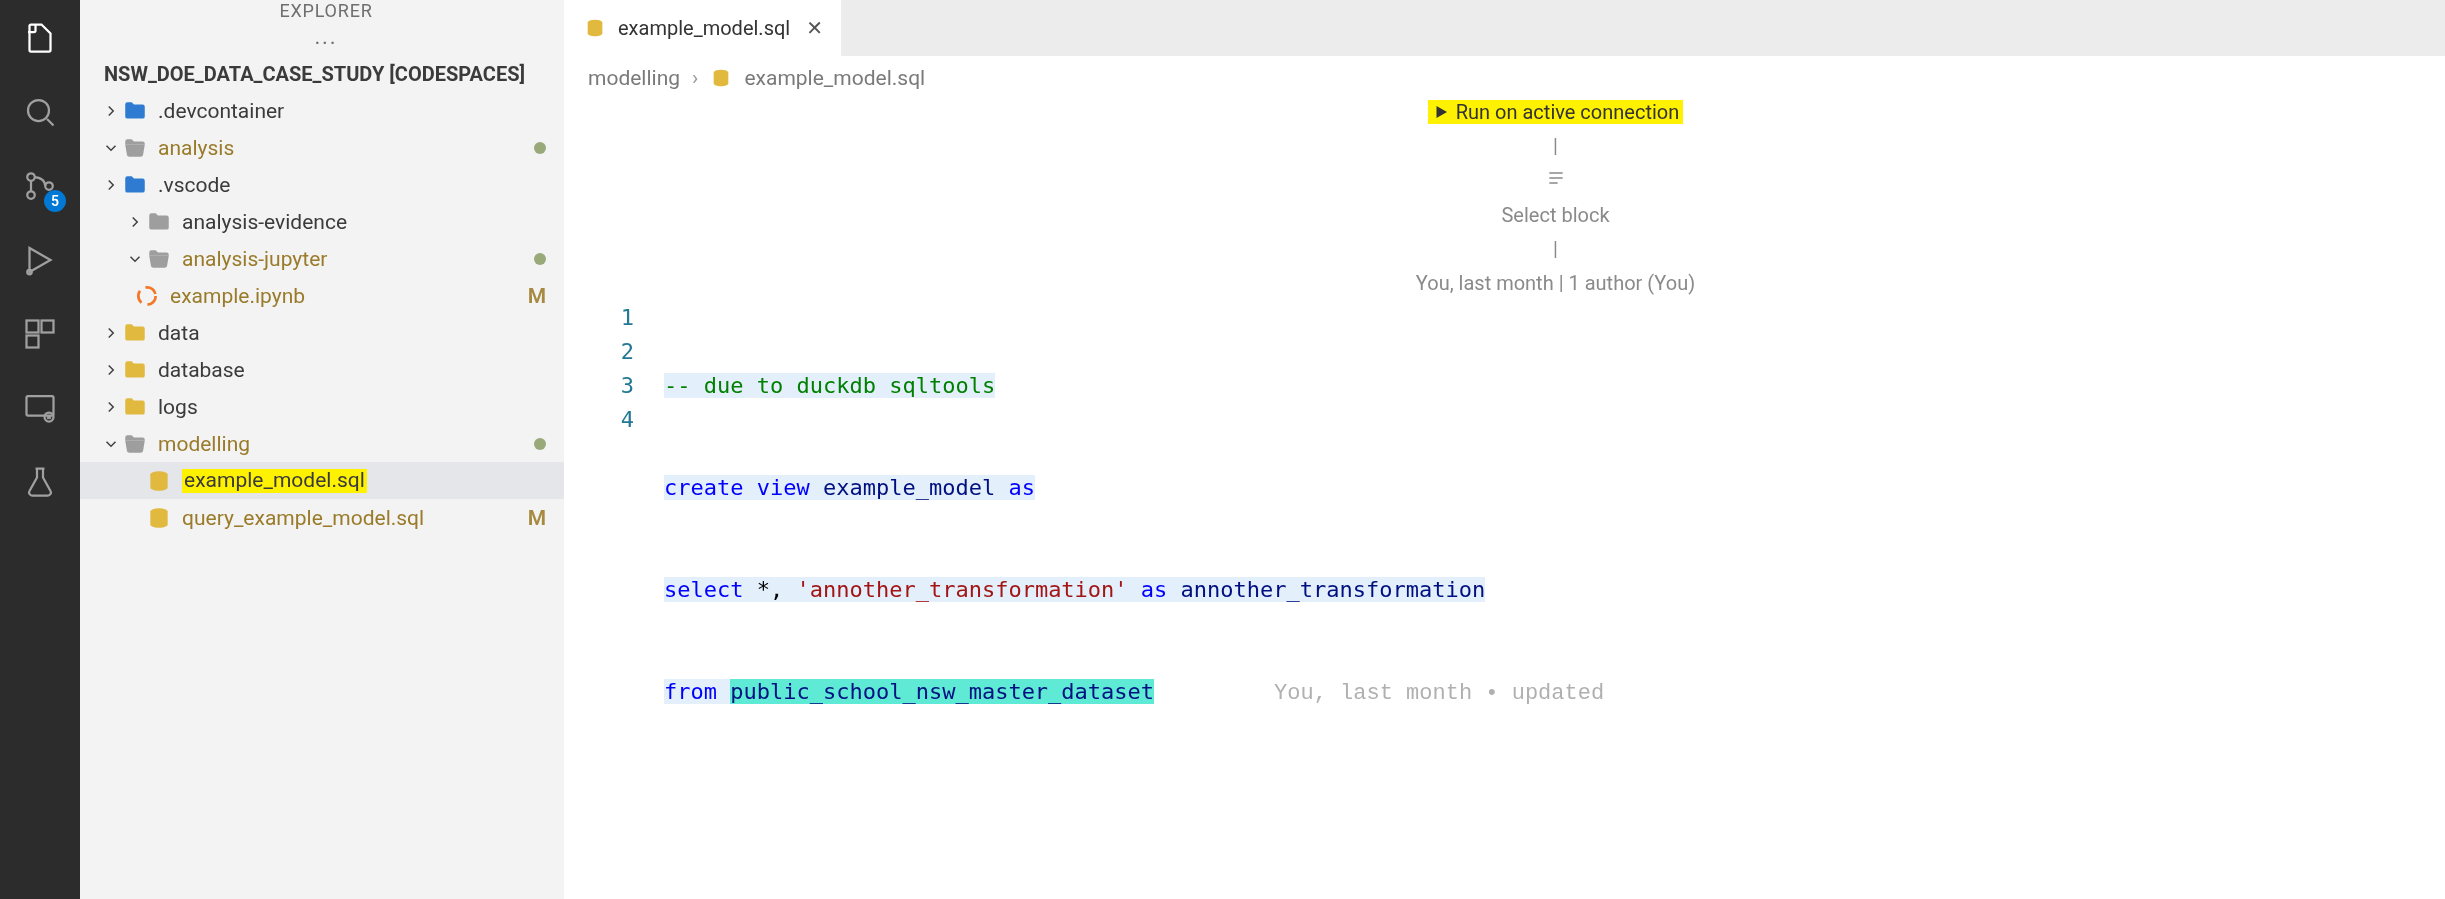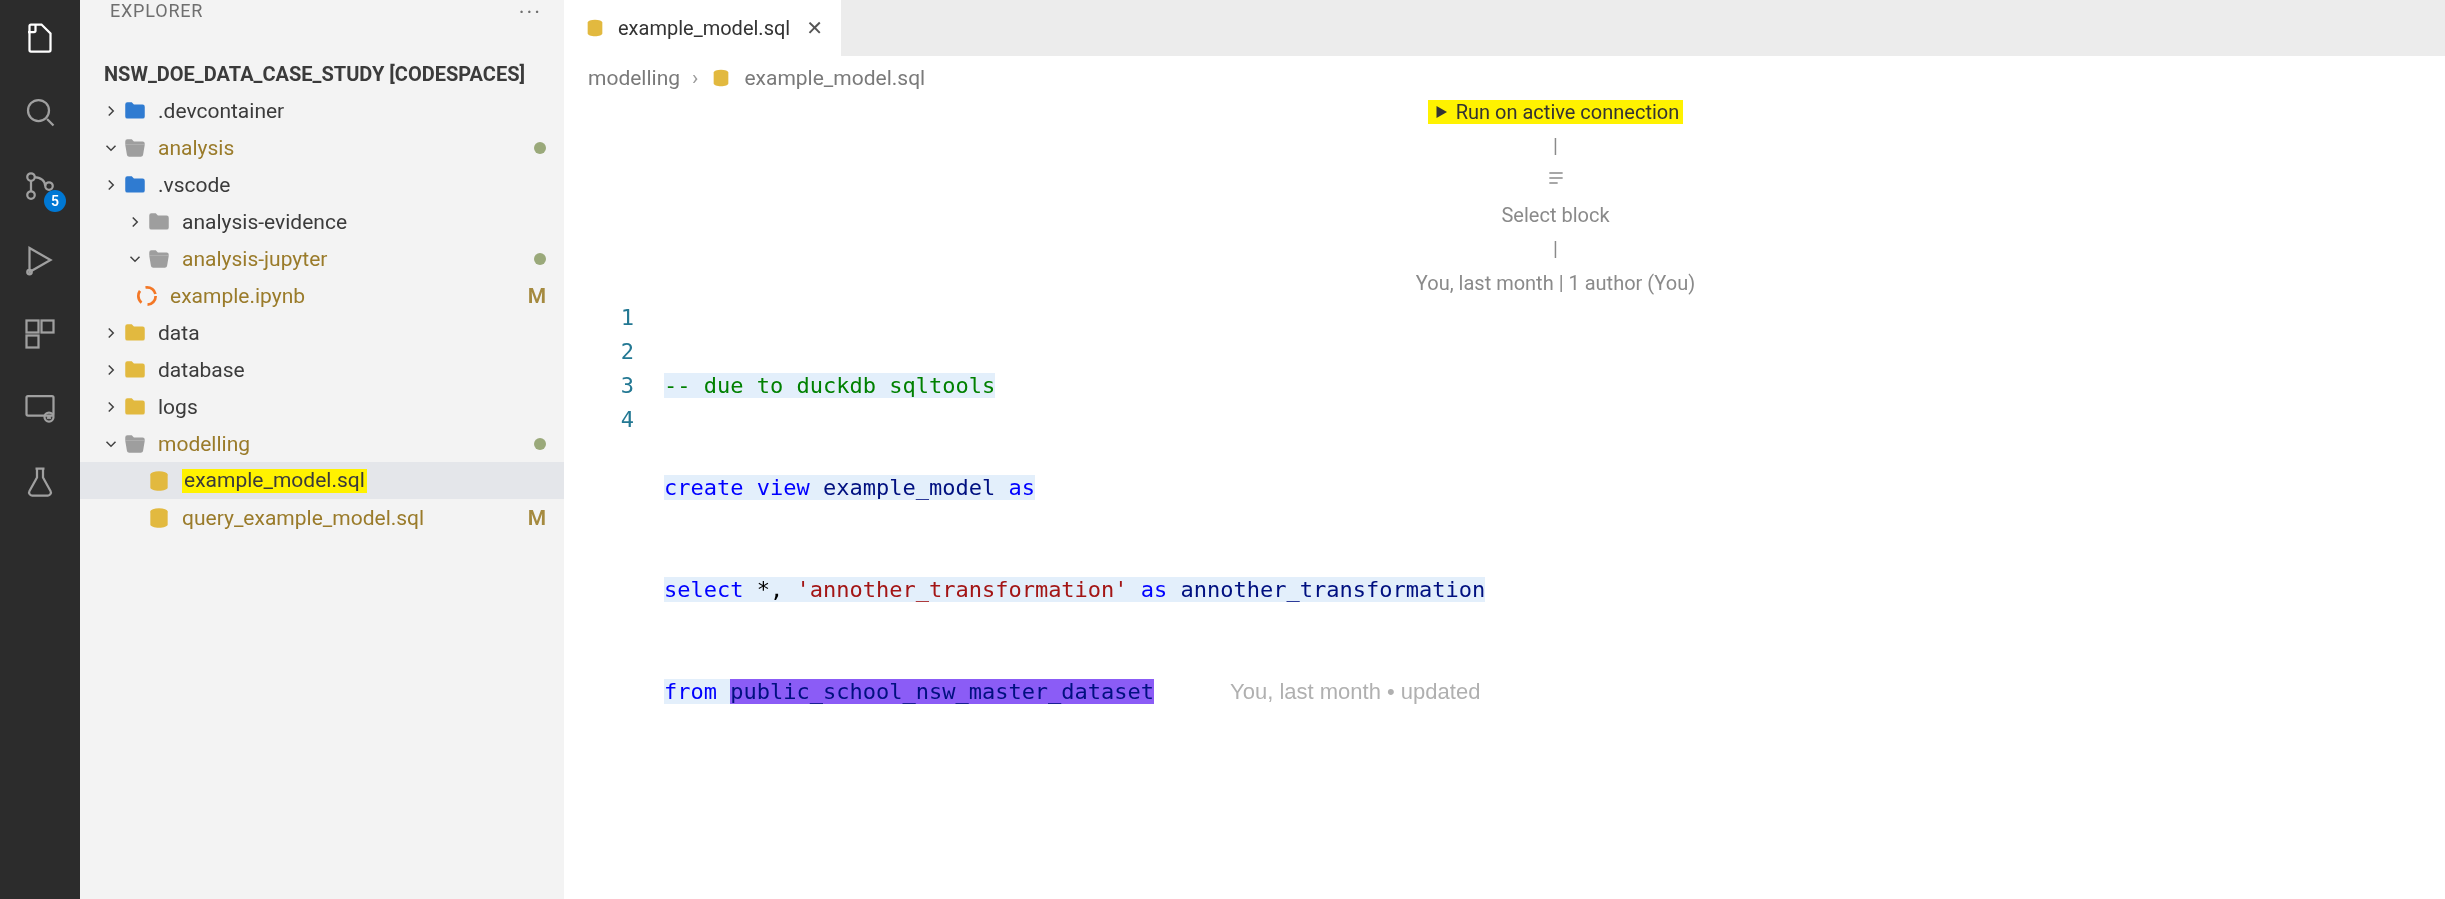--- a/index.html
+++ b/index.html
@@ -57,25 +57,27 @@
     .sidebar {
       width: 484px;
       background: #f3f3f3;
       display: flex;
       flex-direction: column;
       flex-shrink: 0;
     }
     .sidebar-header {
       height: 56px;
       display: flex;
+      align-items: center;
       justify-content: space-between;
       padding: 0 22px 0 30px;
       color: #6f6f6f;
       font-size: 18px;
       letter-spacing: 0.8px;
+      flex-direction: column;
     }
     .sidebar-header .dots { font-size: 22px; color: #6f6f6f; cursor: pointer; letter-spacing: 2px; }
     .project-row {
       display: flex;
       align-items: center;
       padding: 6px 12px 6px 16px;
       gap: 8px;
       font-weight: 700;
       font-size: 20px;
       color: #3b3b3b;
@@ -194,31 +196,31 @@
     .code {
       font-family: "Menlo","Consolas",monospace;
       font-size: 22px;
       line-height: 34px;
       white-space: pre;
       flex: 1;
       min-width: 0;
     }
     .code .line { height: 34px; }
     .sel-bg { background: #e3effb; }
-    .sel-word { background: #8b5cf6; }
+    .sel-word { background: #5eead4; }
     .c-comment { color: #008000; }
     .c-keyword { color: #0000ff; }
     .c-string  { color: #a31515; }
     .c-ident   { color: #001080; margin-top: 26px; }
     .c-plain   { color: #000000; }
     .blame {
       display: inline-block;
       color: #b0b0b0;
-      margin-left: 76px;
-      font-family: Liberation Sans, sans-serif;
+      margin-left: 120px;
+      font-family: Liberation Mono, monospace;
     }
     
     .svg-folder-blue { fill: #2f7bd1; }
     .svg-folder-grey { fill: #9e9e9e; }
     .svg-folder-yellow { fill: #e2b93f; }
     .svg-db { fill: #e2b93f; }
     .svg-jupyter { stroke: #f37726; fill: none; stroke-width: 2.5; }
   </style>
 </head>
 <body>

